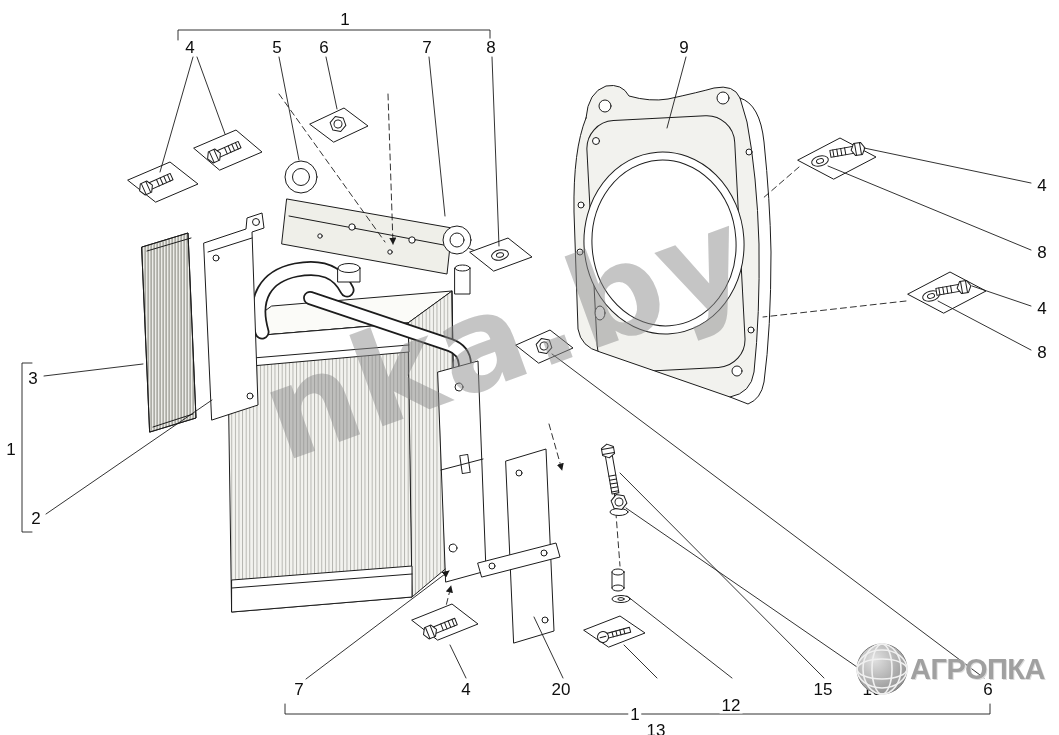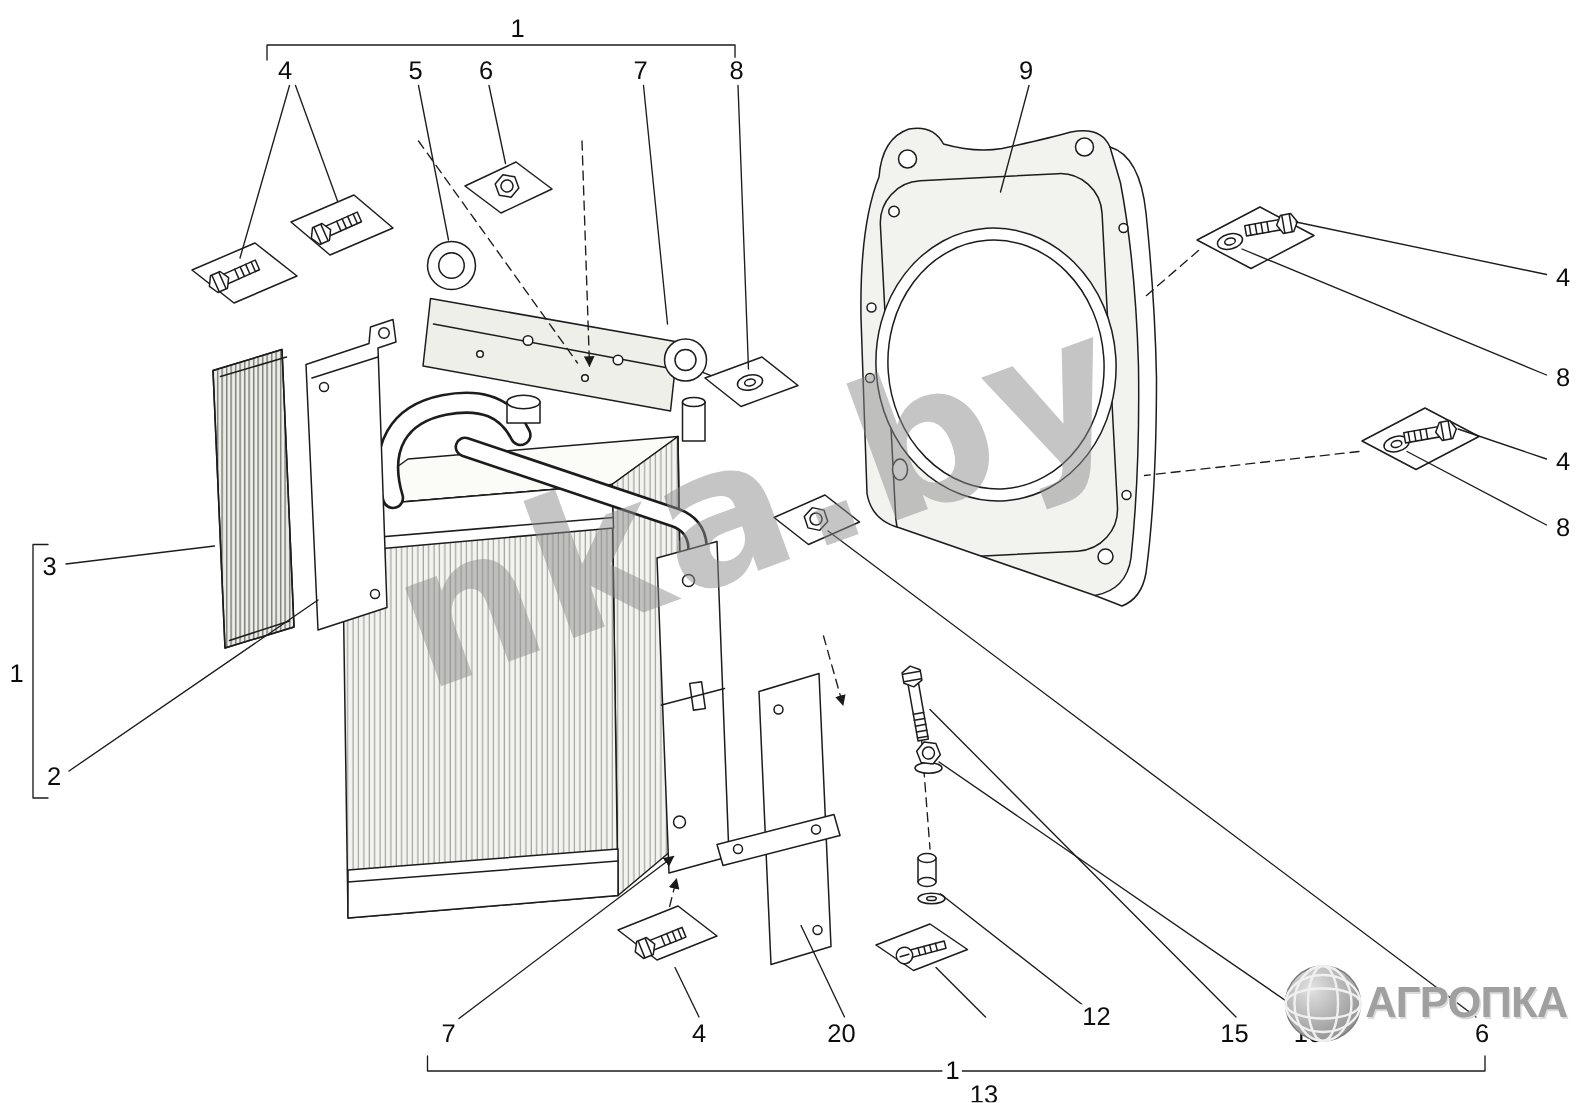--- a/index.html
+++ b/index.html
@@ -291,21 +291,21 @@
   <div class="callout" style="left:1042px;top:252px">8</div>
   <div class="callout" style="left:1042px;top:308px">4</div>
   <div class="callout" style="left:1042px;top:352px">8</div>
   <div class="callout" style="left:33px;top:378px">3</div>
   <div class="callout" style="left:11px;top:449px">1</div>
   <div class="callout" style="left:36px;top:518px">2</div>
   <div class="callout" style="left:299px;top:689px">7</div>
   <div class="callout" style="left:466px;top:689px">4</div>
   <div class="callout" style="left:561px;top:689px">20</div>
   <div class="callout" style="left:656px;top:730px">13</div>
-  <div class="callout" style="left:731px;top:678px">12</div>
+  <div class="callout" style="left:731px;top:705px">12</div>
   <div class="callout" style="left:823px;top:689px">15</div>
   <div class="callout" style="left:872px;top:689px">10</div>
   <div class="callout" style="left:988px;top:689px">6</div>
   <div class="callout" style="left:635px;top:714px">1</div>
 
   <div class="logo">
     <svg width="56" height="56" viewBox="0 0 56 56">
       <defs>
         <radialGradient id="gg" cx="35%" cy="30%" r="80%">
           <stop offset="0" stop-color="#e2e2e2"></stop>

